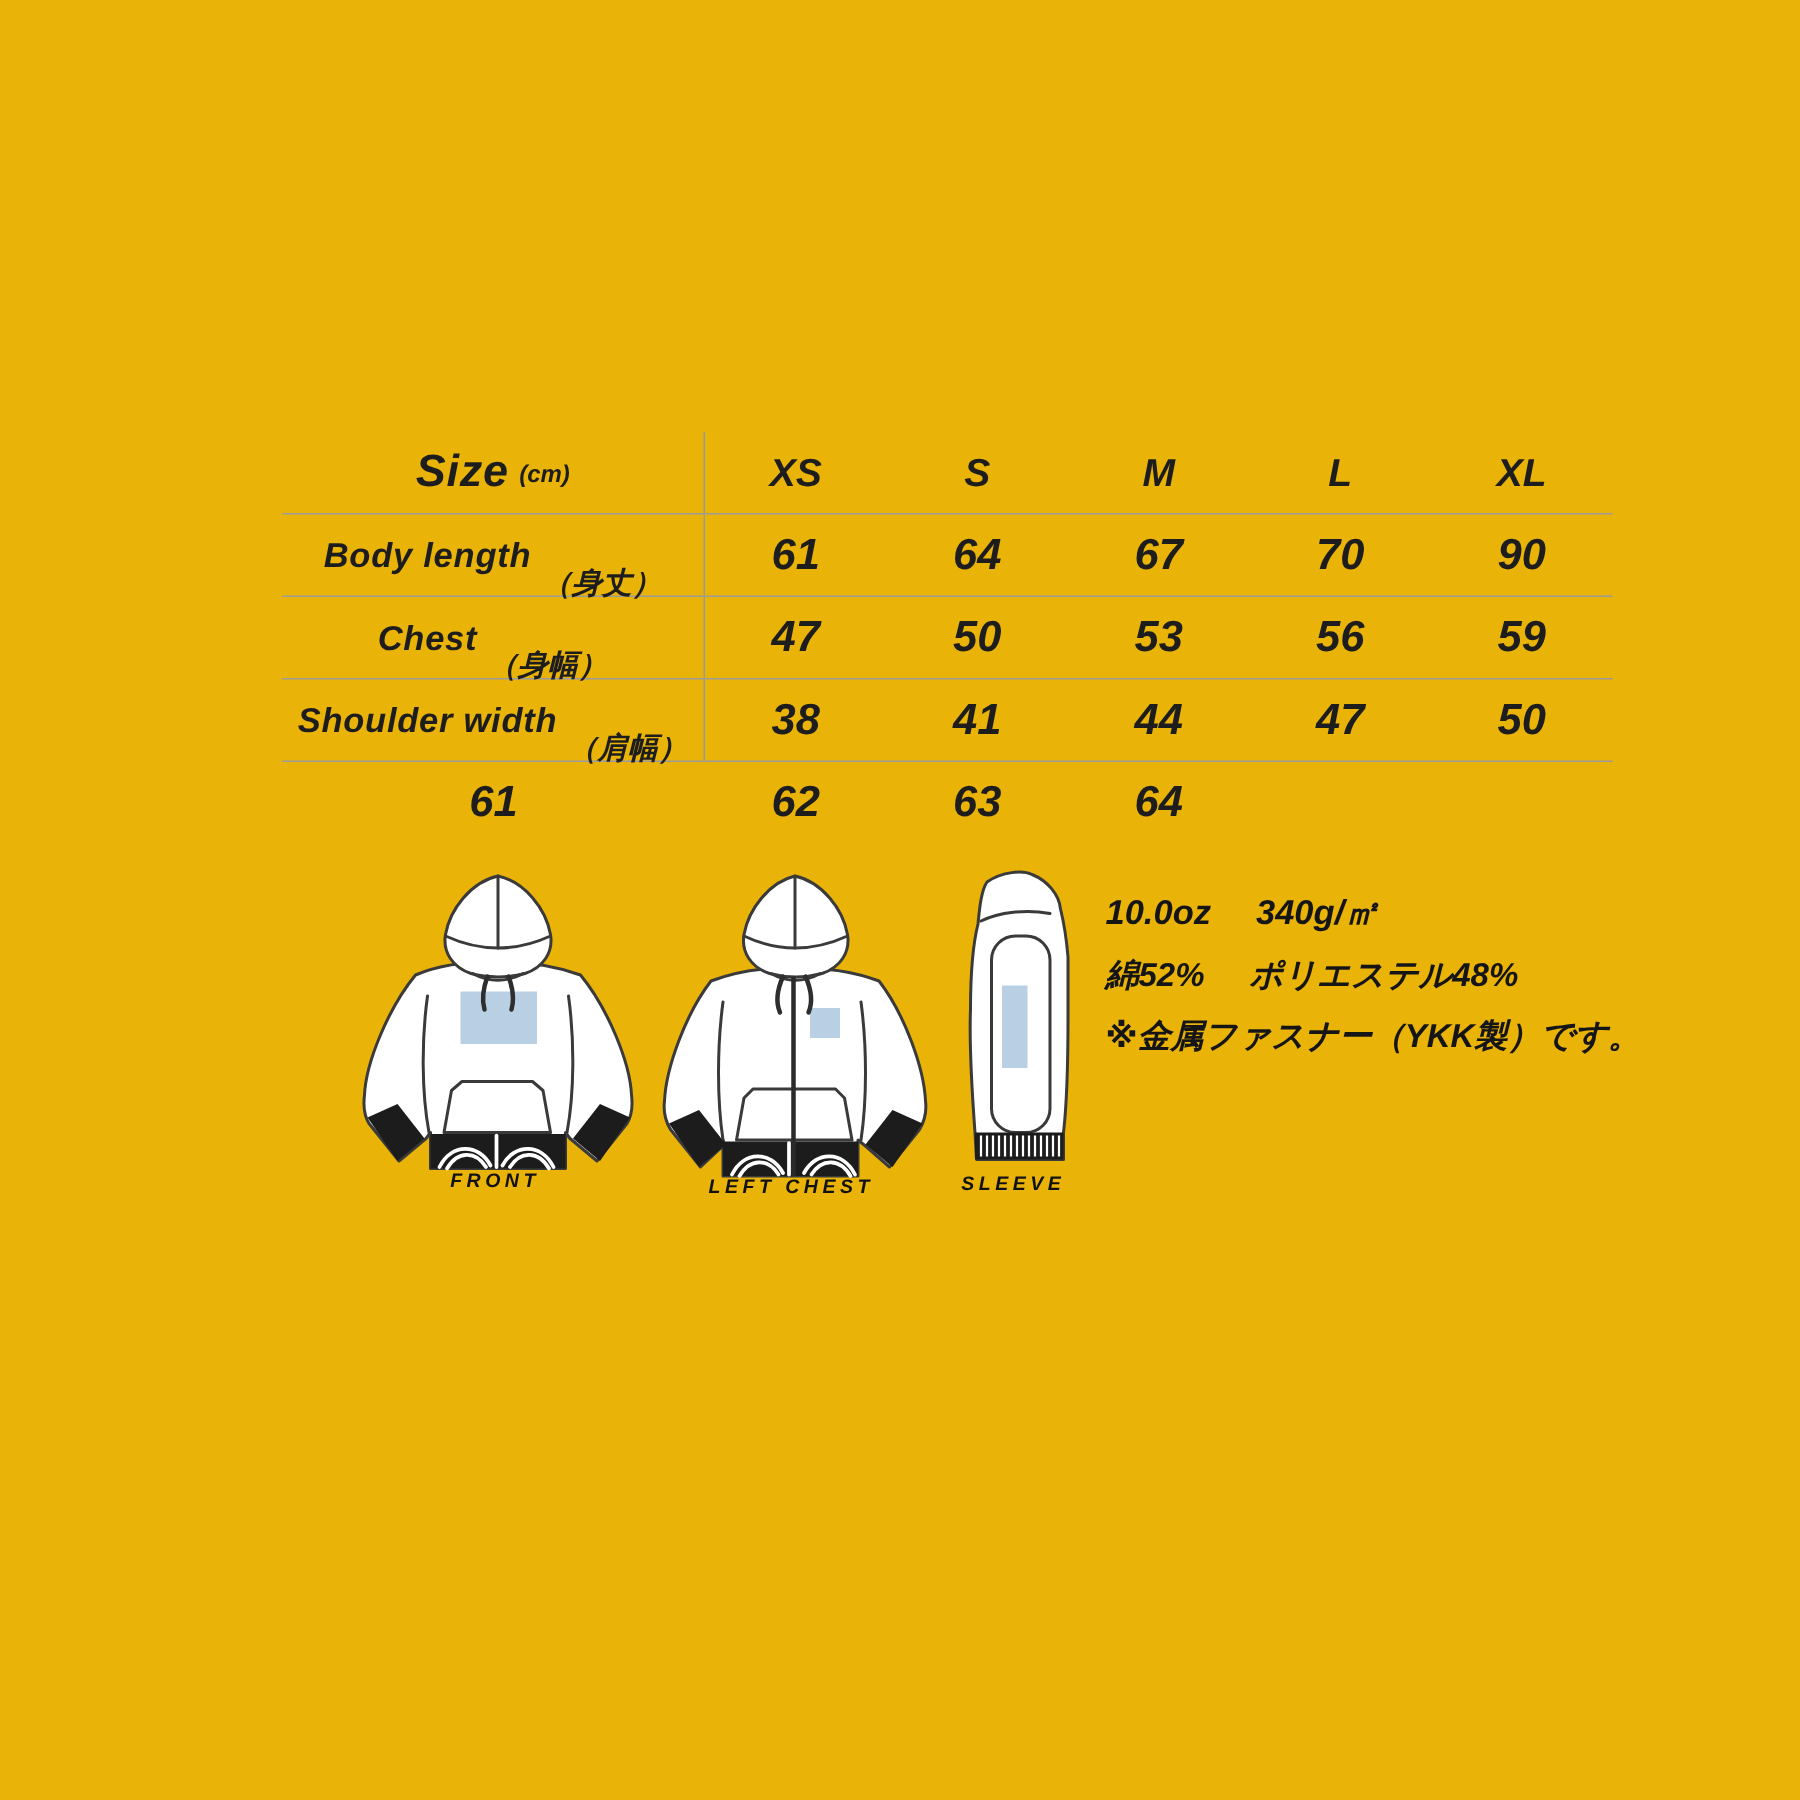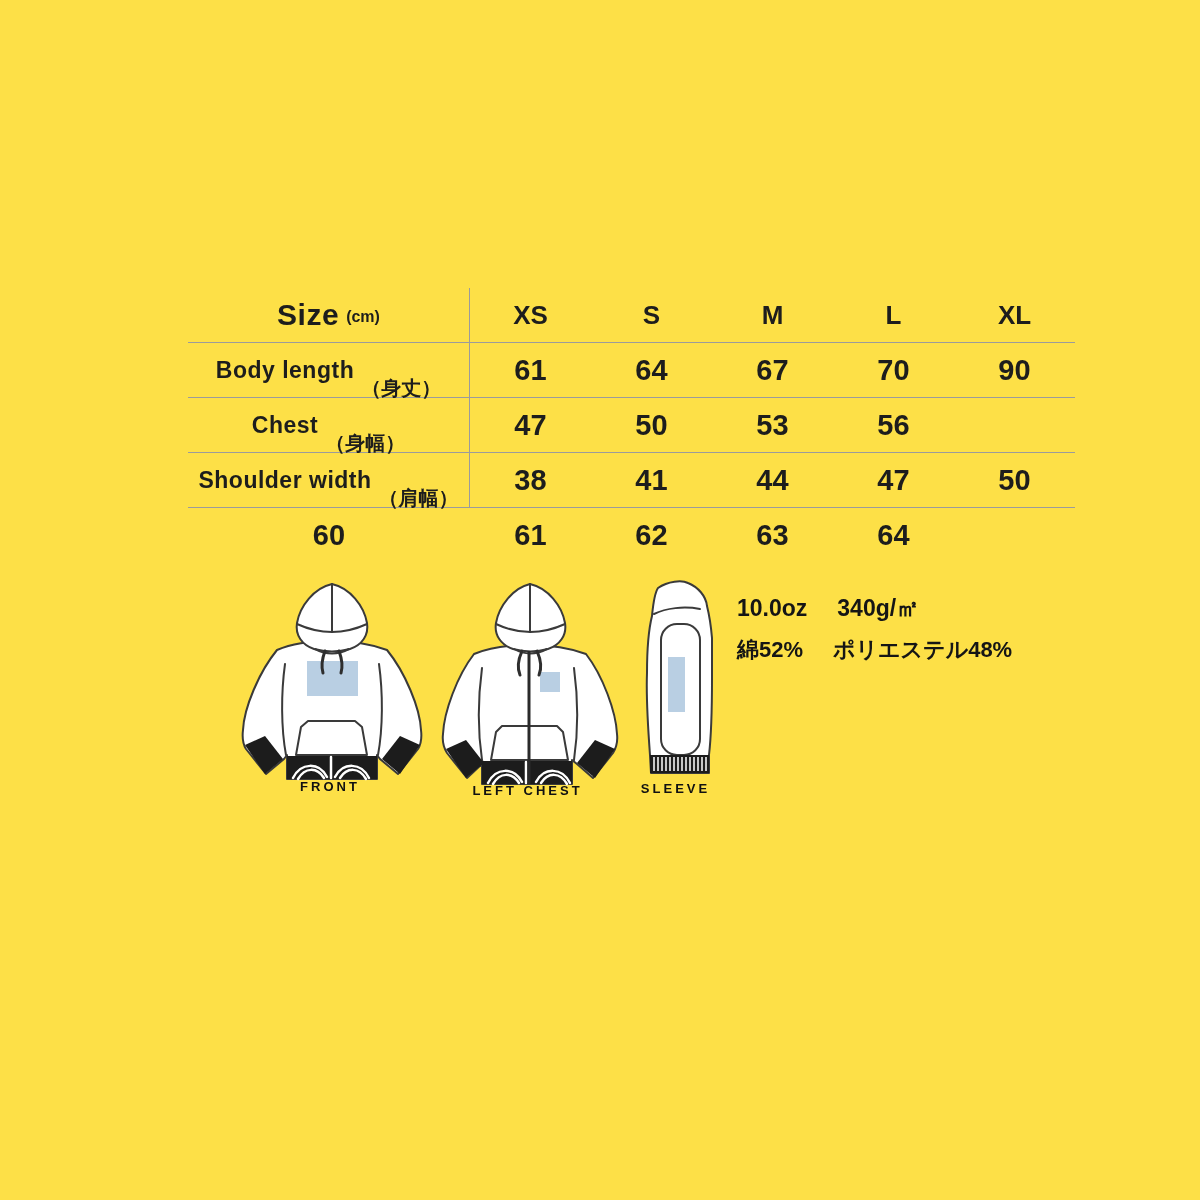--- a/index.html
+++ b/index.html
@@ -1,17 +1,17 @@
 <!DOCTYPE html>
 <html><head>
 <meta charset="utf-8">
 <style>
   html,body{margin:0;padding:0;background:#fff;}
   body{font-family:"Liberation Sans","DejaVu Sans",sans-serif;color:#1d1d1d;}
-  .canvas{position:relative;width:1200px;height:1200px;background:#fde047;overflow:hidden;}
+  .canvas{position:relative;width:1200px;height:1200px;background:#eab308;overflow:hidden;font-style:italic;}
 
   
   .size-table{position:absolute;left:188px;top:288px;width:887px;}
   .tr{display:grid;grid-template-columns:282px 121px 121px 121px 121px 121px;height:54px;}
   .tr.bordered{border-bottom:1px solid #9b9b9b;}
   .td{display:flex;align-items:center;justify-content:center;font-weight:bold;}
   .label-col{border-right:1px solid #9b9b9b;gap:7px;}
   .size-title{font-size:30px;letter-spacing:.5px;}
   .size-unit{font-size:16px;position:relative;top:2px;}
   .col-head{font-size:26px;}
@@ -67,36 +67,36 @@
 
     <div class="tr bordered">
       <div class="td label-col">
         <span class="row-label-en">Chest</span>
         <span class="row-label-jp">（身幅）</span>
       </div>
       <div class="td num-cell">47</div>
       <div class="td num-cell">50</div>
       <div class="td num-cell">53</div>
       <div class="td num-cell">56</div>
+      <div class="td num-cell">59</div>
     </div>
 
     <div class="tr bordered">
       <div class="td label-col">
         <span class="row-label-en">Shoulder width</span>
         <span class="row-label-jp">（肩幅）</span>
       </div>
       <div class="td num-cell">38</div>
       <div class="td num-cell">41</div>
       <div class="td num-cell">44</div>
       <div class="td num-cell">47</div>
       <div class="td num-cell">50</div>
     </div>
 
     <div class="tr">
-      <div class="td num-cell">60</div>
       <div class="td num-cell">61</div>
       <div class="td num-cell">62</div>
       <div class="td num-cell">63</div>
       <div class="td num-cell">64</div>
     </div>
   </div>
 
   <svg class="illu" style="left:235px;top:578px;" width="195" height="207" viewBox="0 0 195 207">
     <g>
 
@@ -190,15 +190,18 @@
 
   <div class="specs">
     <div class="spec-line">
       <span>10.0oz</span>
       <span>340g/㎡</span>
     </div>
     <div class="spec-line small">
       <span>綿52%</span>
       <span>ポリエステル48%</span>
     </div>
+    <div class="spec-line small">
+      <span>※金属ファスナー（YKK製）です。</span>
+    </div>
   </div>
 
 </div>
 
 </body></html>

